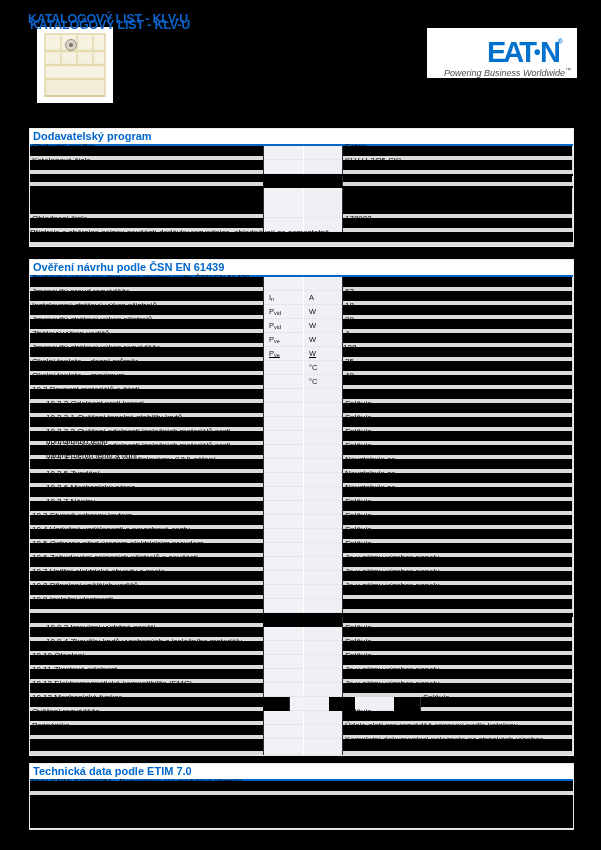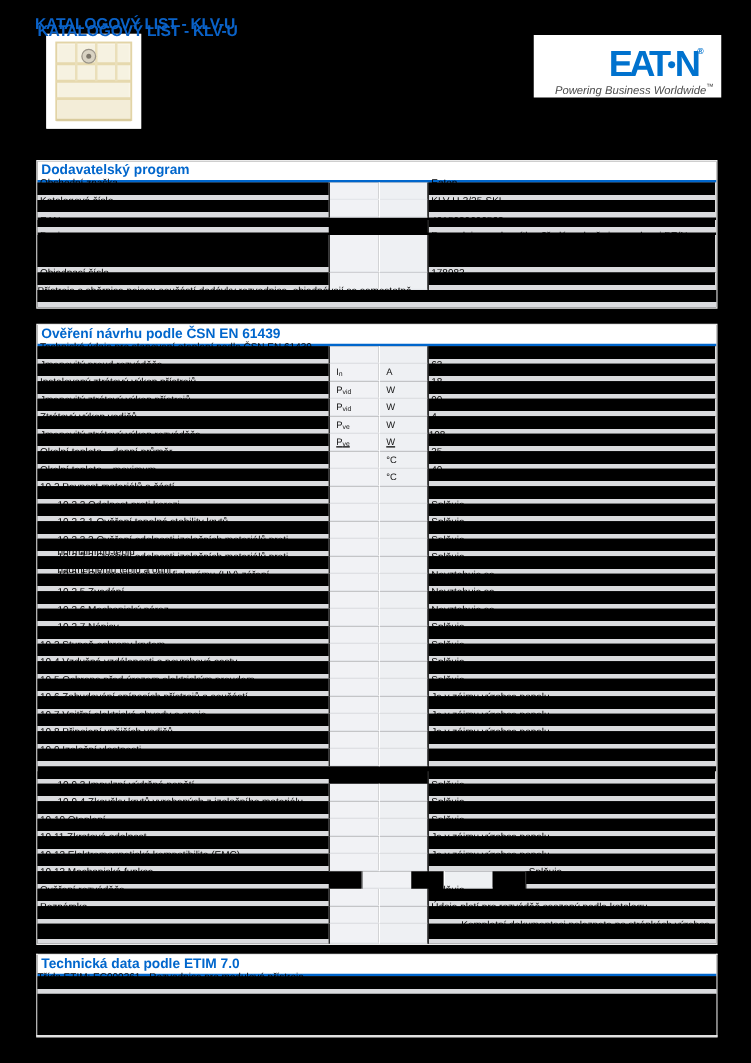--- a/index.html
+++ b/index.html
@@ -508,21 +508,21 @@
           <span class="hidden-txt" style="padding-left: 2px;">Údaje platí pro rozváděč osazený podle katalogu</span>
         </div>
       </div>
       <div class="row" style="height: 16px;">
         <div class="cell bar-cell cell-label">
           <span class="hidden-txt" style="padding-left: 2px;"></span>
         </div>
         <div class="cell cell-sym"></div>
         <div class="cell cell-unit"></div>
         <div class="cell bar-cell cell-value">
-          <span class="hidden-txt" style="padding-left: 2px; margin-left: 24px;">Kompletní dokumentaci naleznete na stránkách výrobce</span>
+          <span class="hidden-txt" style="padding-left: 2px;">Kompletní dokumentaci naleznete na stránkách výrobce</span>
         </div>
       </div>
     </div>
 </div>
 
 <div class="section" id="sec-etim">
   <div class="sec-title">Technická data podle ETIM 7.0</div>
   <div class="rows">
       <div class="row" style="height: 14px;">
         <div class="cell bar-cell cell-full">

